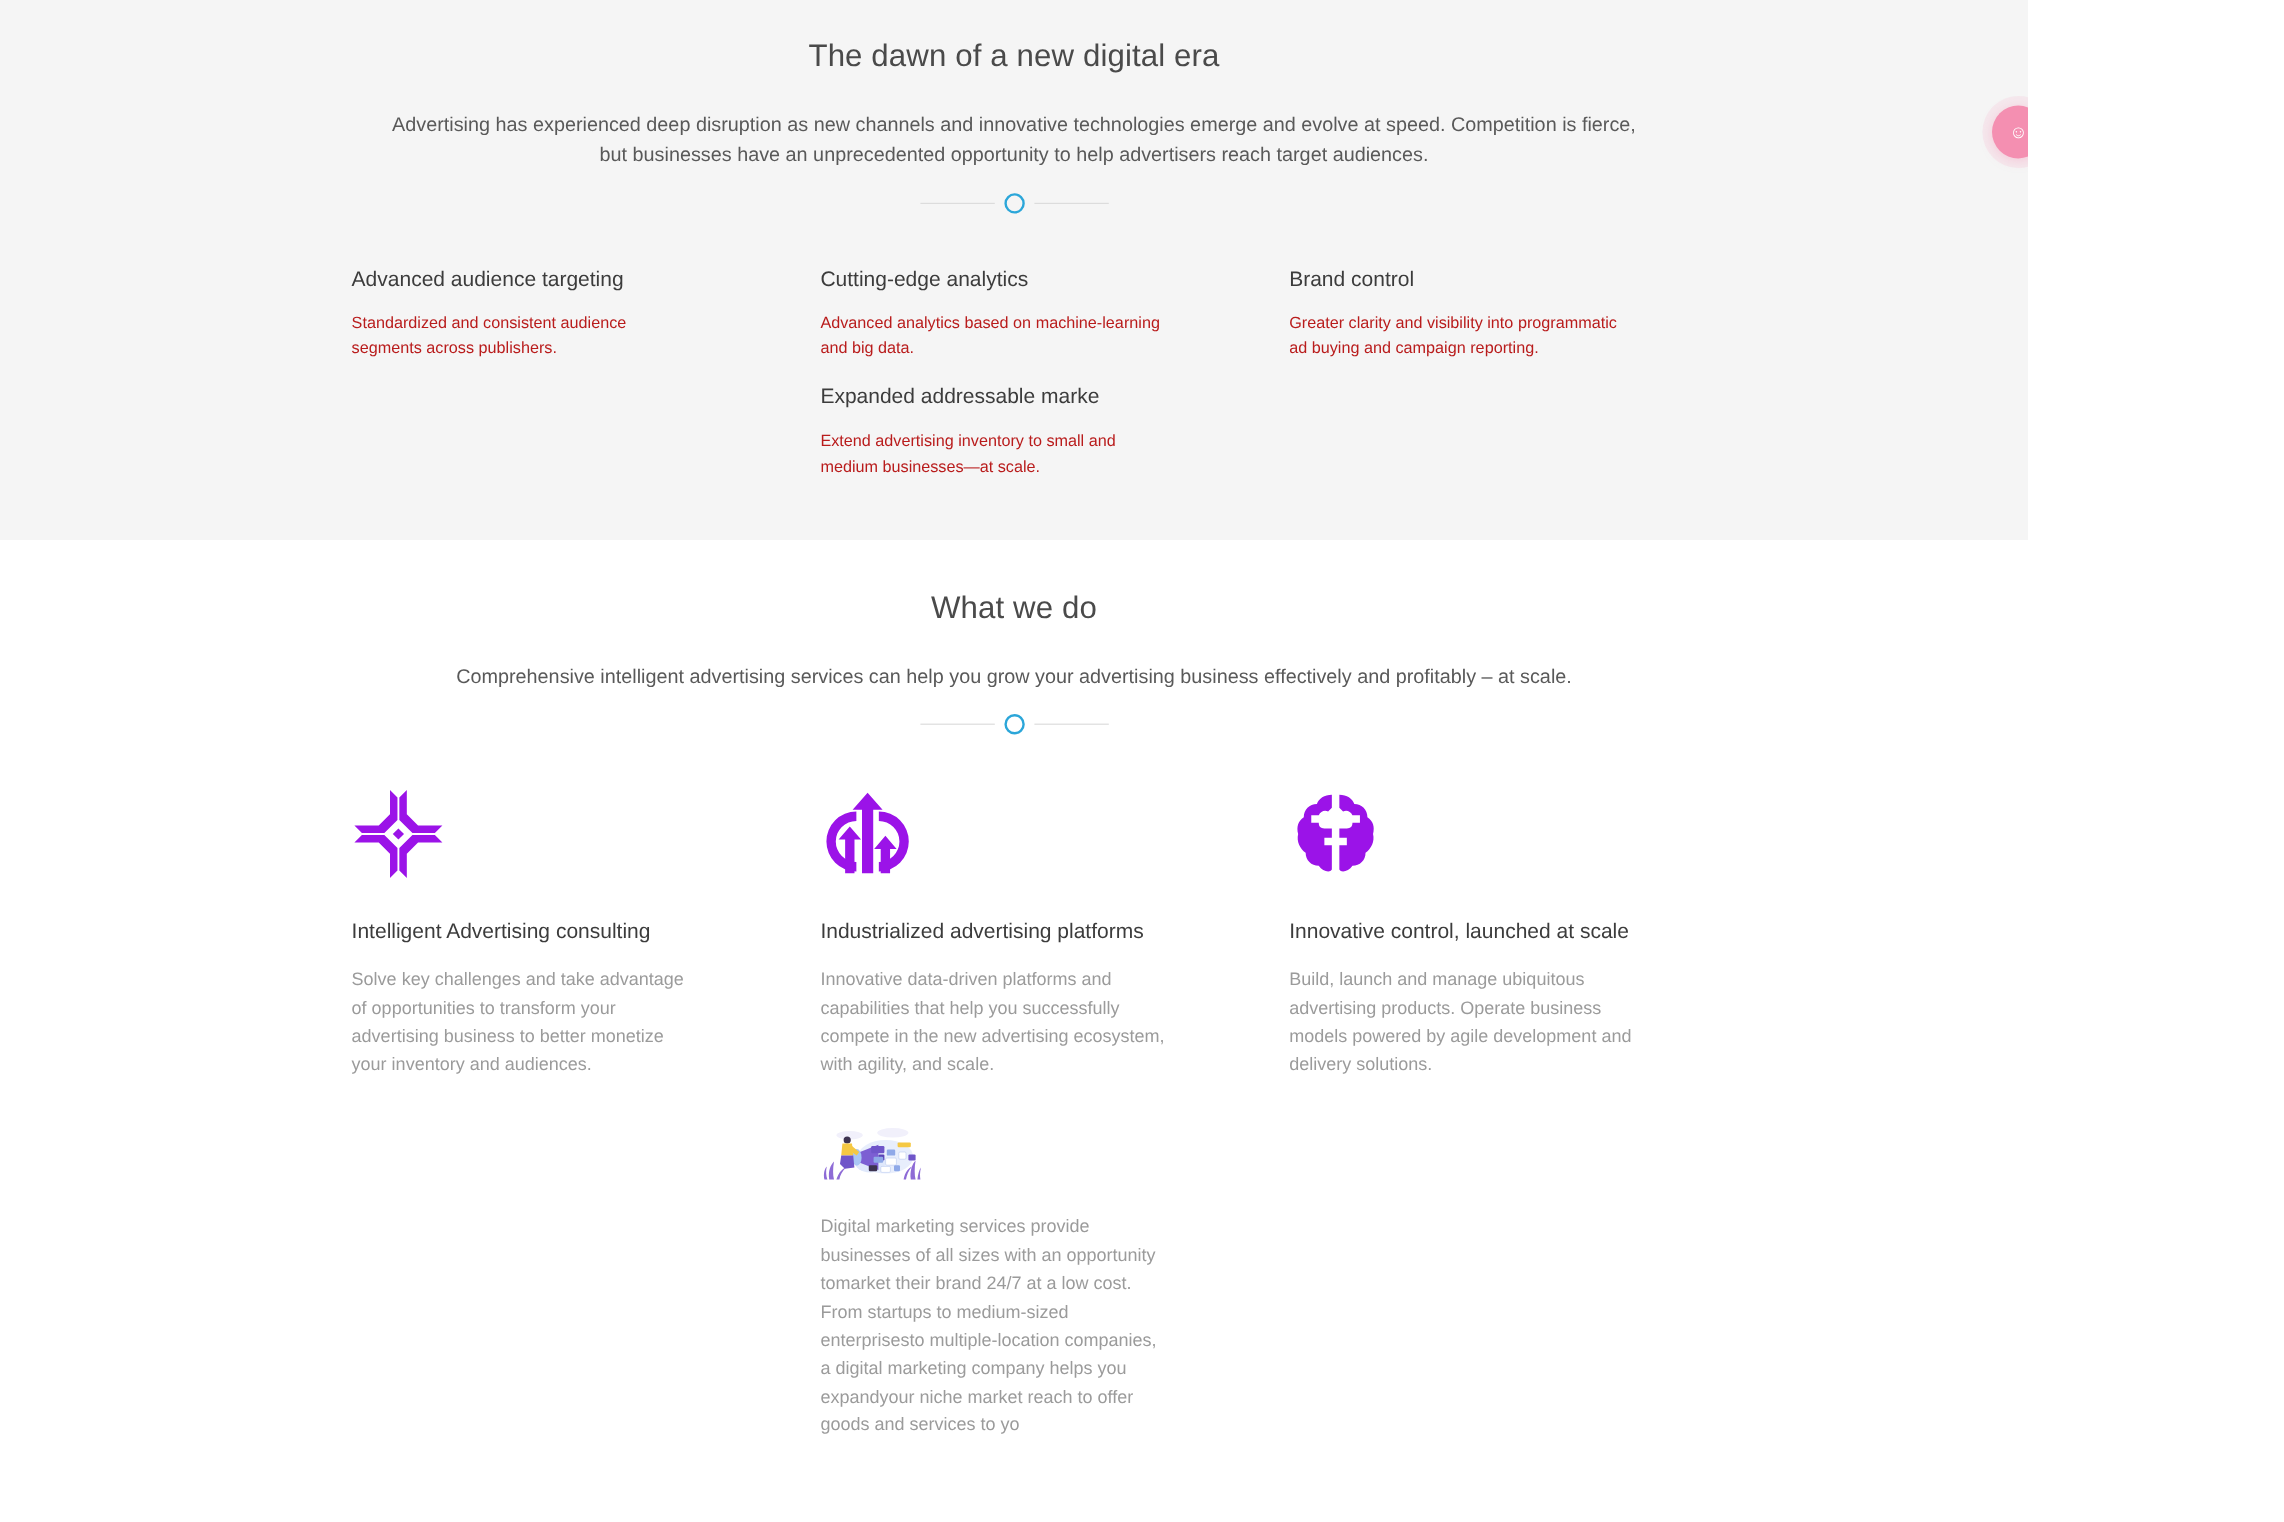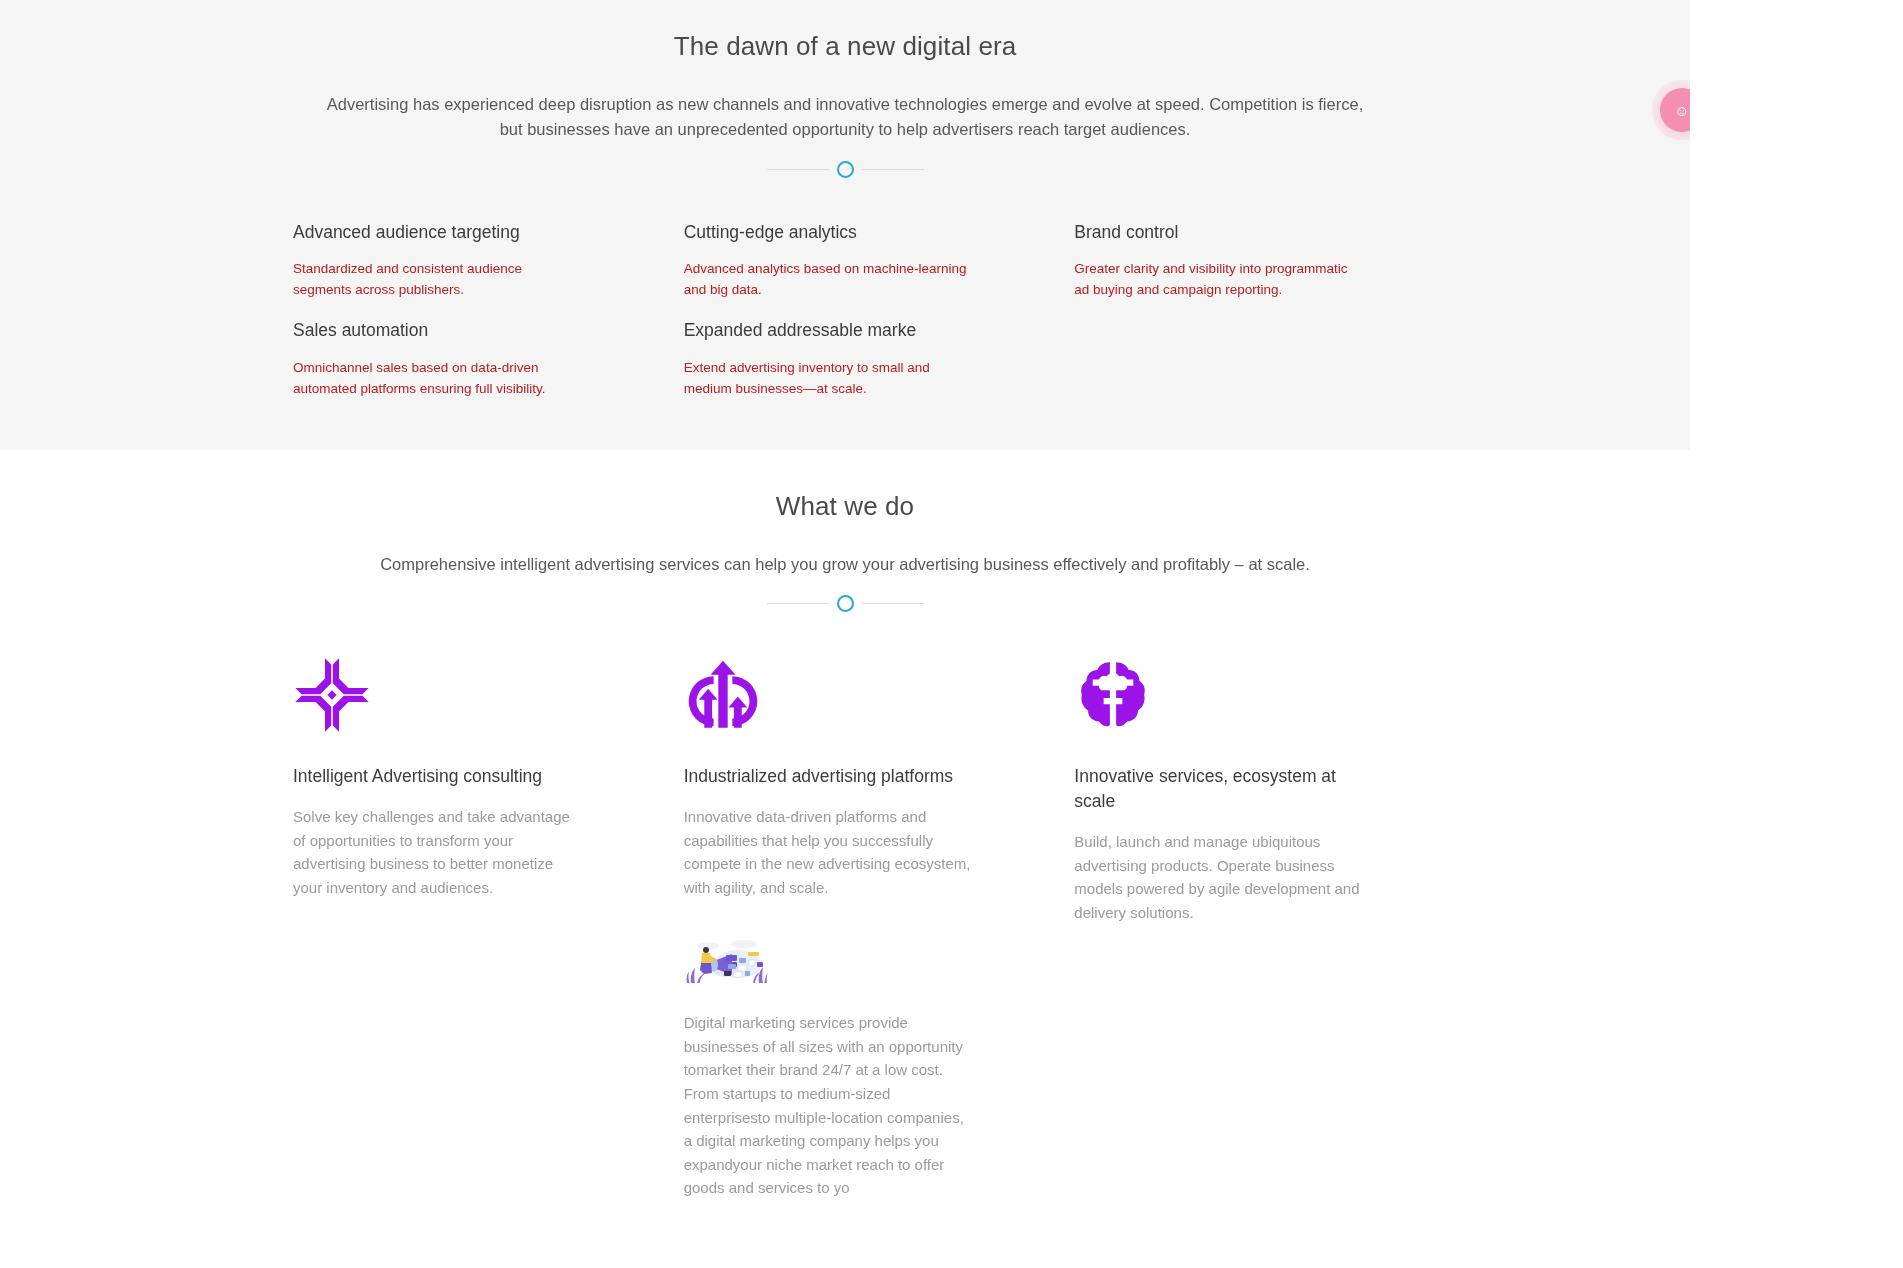--- a/index.html
+++ b/index.html
@@ -192,24 +192,20 @@
         <span class="bar"></span>
       </div>
 
       <div class="feat-grid">
 
         <div class="feat-col">
           <div class="feat-item">
             <h3 class="feat-h">Advanced audience targeting</h3>
             <p class="feat-p">Standardized and consistent audience segments across publishers.</p>
           </div>
-          <div class="feat-item">
-            <h3 class="feat-h">Sales automation</h3>
-            <p class="feat-p">Omnichannel sales based on data-driven automated platforms ensuring full visibility.</p>
-          </div>
         </div>
 
         <div class="feat-col">
           <div class="feat-item">
             <h3 class="feat-h">Cutting-edge analytics</h3>
             <p class="feat-p">Advanced analytics based on machine-learning and big data.</p>
           </div>
           <div class="feat-item">
             <h3 class="feat-h">Expanded addressable marke</h3>
             <p class="feat-p">Extend advertising inventory to small and medium businesses—at scale.</p>
@@ -319,21 +315,21 @@
           </div>
         </div>
 
         <div class="svc-col">
           <svg class="svc-icon" viewBox="0 0 100 100">
             <g fill="#9b13e8">
               <path d="M46 8 C38 8 32 12 30 18 C22 18 16 24 16 32 C10 36 8 42 10 50 C8 58 12 66 18 70 C18 78 24 84 32 84 C36 90 44 92 46 88 L46 62 L38 62 L38 54 L46 54 L46 44 L38 44 C34 44 32 42 32 38 L24 38 L24 30 L32 30 C34 26 38 24 42 26 L46 22 Z"></path>
               <path d="M54 8 C62 8 68 12 70 18 C78 18 84 24 84 32 C90 36 92 42 90 50 C92 58 88 66 82 70 C82 78 76 84 68 84 C64 90 56 92 54 88 L54 62 L62 62 L62 54 L54 54 L54 44 L62 44 C66 44 68 42 68 38 L76 38 L76 30 L68 30 C66 26 62 24 58 26 L54 22 Z"></path>
             </g>
           </svg>
-          <h3 class="svc-h">Innovative services, ecosystem at scale</h3>
+          <h3 class="svc-h">Innovative control, launched at scale</h3>
           <p class="svc-p">Build, launch and manage ubiquitous advertising products. Operate business models powered by agile development and delivery solutions.</p>
         </div>
 
       </div>
     </div>
   </section>
 
   <div class="float-widget-halo"></div>
   <div class="float-widget">☺</div>
 

